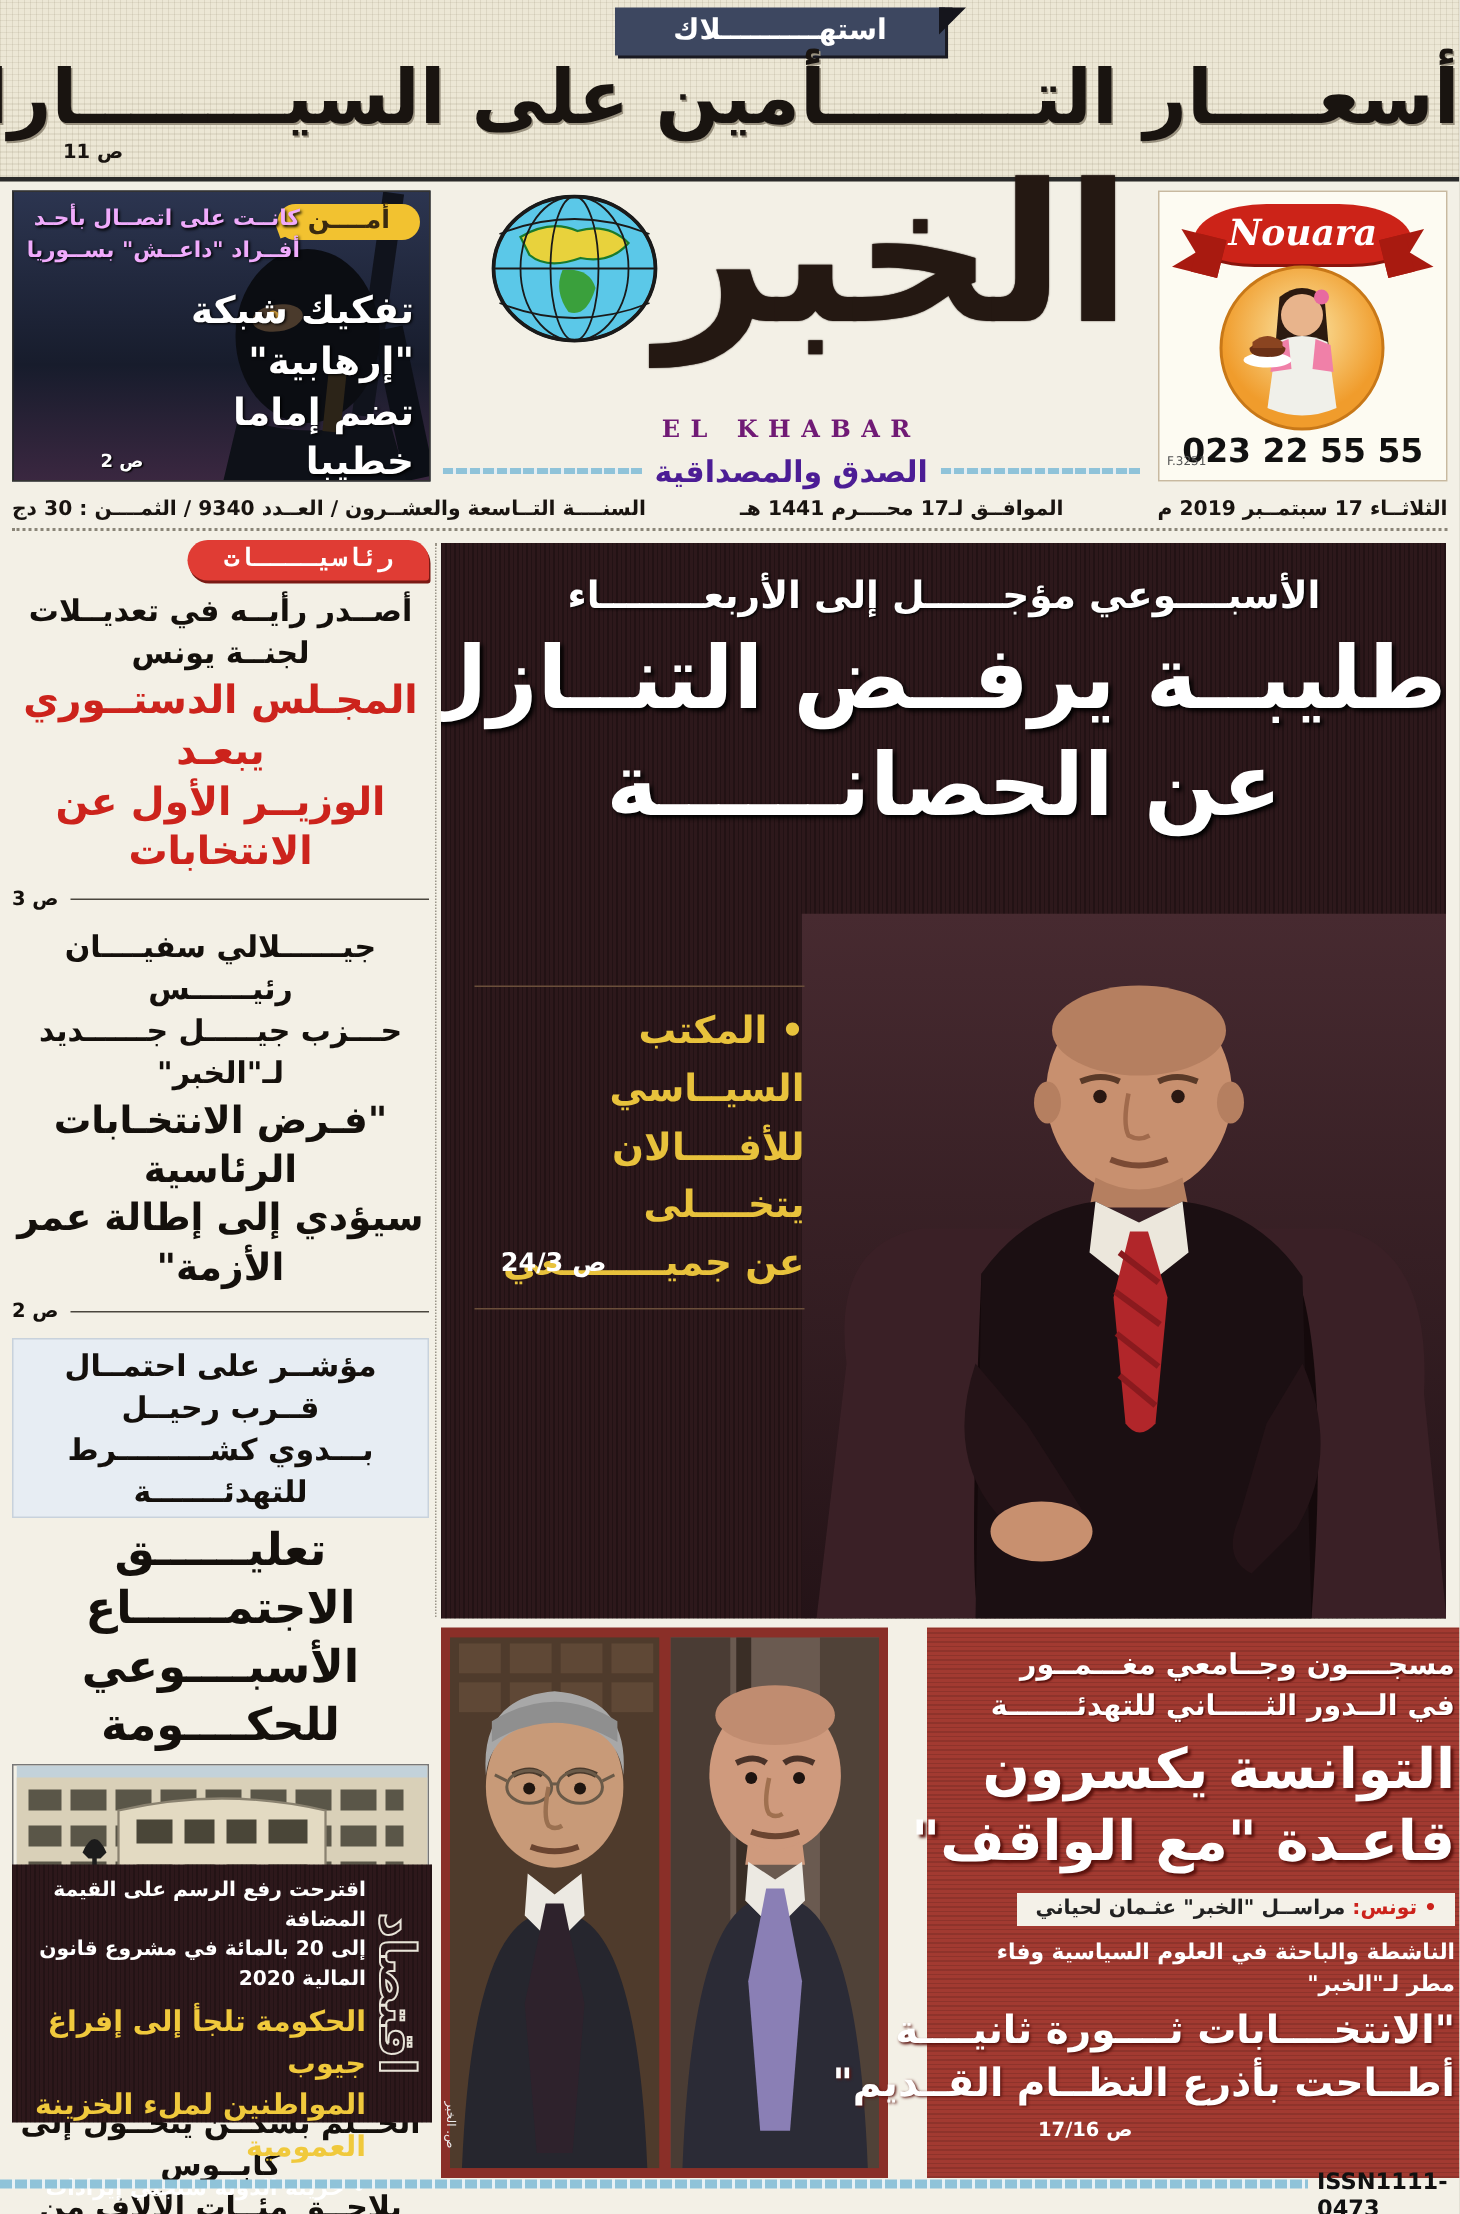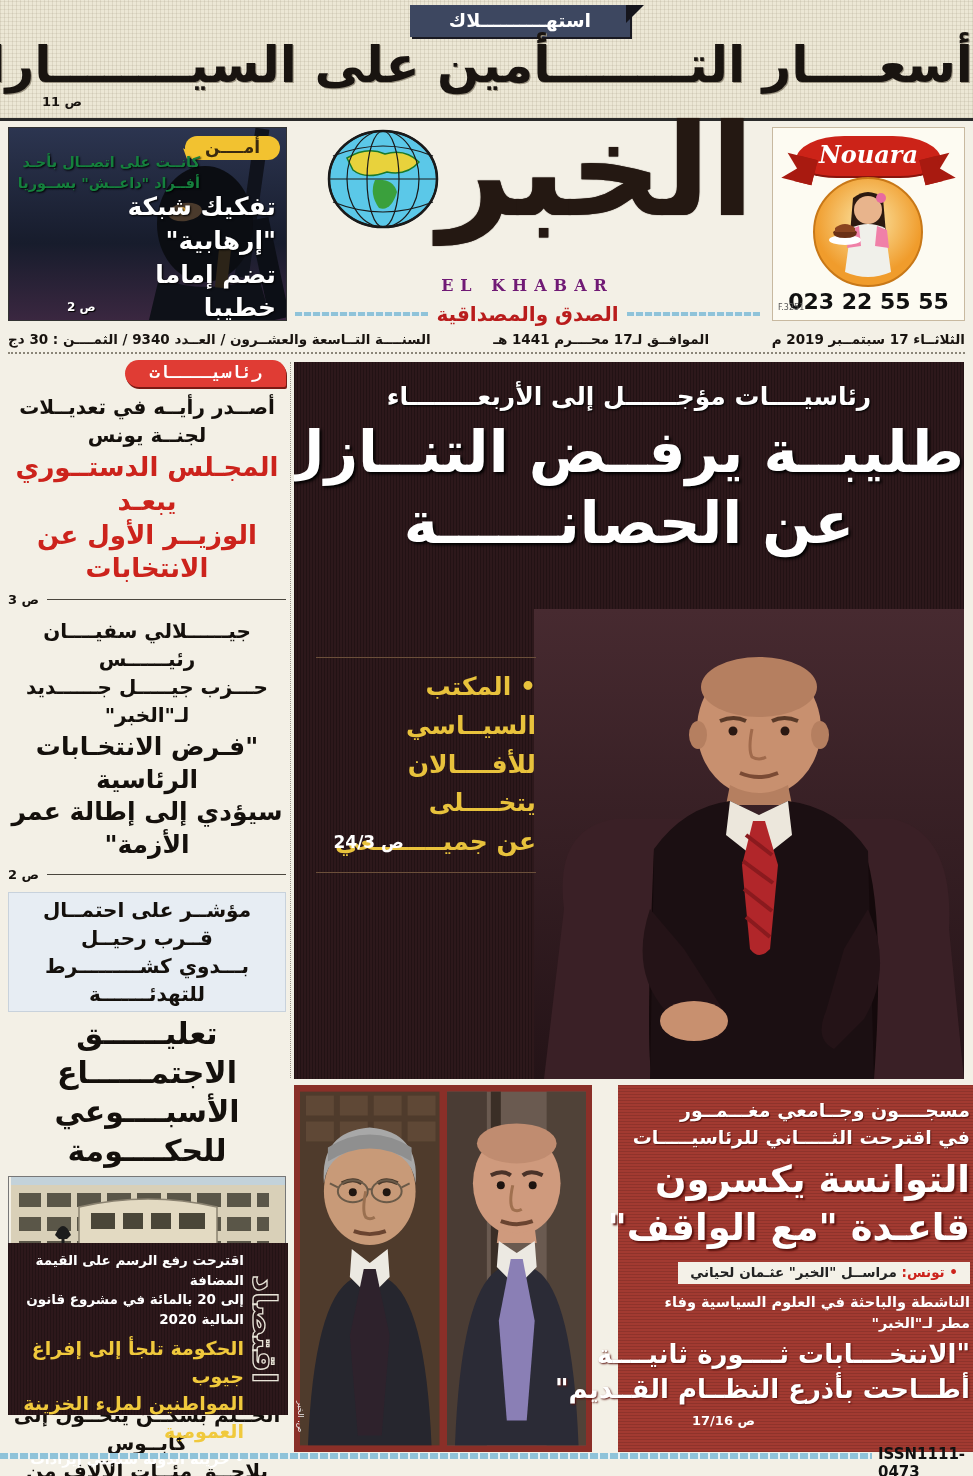--- a/index.html
+++ b/index.html
@@ -22,35 +22,35 @@
     font-size:50px;font-weight:bold;color:#191410;white-space:nowrap;text-shadow:1px 1px 0 #9a9280;}
   .banner-page{position:absolute;left:42px;top:94px;font-size:13px;font-weight:bold;color:#191410;}
   
   .sec-box{position:absolute;left:8px;top:127px;width:277px;height:192px;overflow:hidden;
     border:1px solid #333;background:#10141f;}
   .sec-box svg{position:absolute;left:0;top:0;}
   .sec-tag{position:absolute;right:6px;top:8px;background:#f2c230;color:#3a2a10;font-weight:bold;
     font-size:17px;padding:1px 20px 3px;border-radius:13px;}
   .sec-tag::after{content:"";position:absolute;left:-6px;bottom:-7px;border:8px solid transparent;
     border-top-color:#f2c230;transform:rotate(25deg);}
-  .sec-intro{position:absolute;right:86px;top:24px;width:185px;text-align:right;color:#15803d;
+  .sec-intro{position:absolute;right:86px;top:8px;width:185px;text-align:right;color:#f0abfc;
     font-size:14.5px;font-weight:bold;line-height:1.45;text-shadow:1px 1px 2px #000;}
   .sec-head{position:absolute;right:10px;top:62px;width:200px;text-align:right;color:#fff;
     font-size:25px;font-weight:bold;line-height:1.35;text-shadow:1px 1px 2px #000;}
   .sec-page{position:absolute;left:58px;bottom:6px;color:#fff;font-size:12px;font-weight:bold;
     text-shadow:1px 1px 1px #000;}
   .masthead{position:absolute;left:295px;top:124px;width:465px;height:198px;}
   .globe{position:absolute;left:32px;top:4px;}
   .logo-ar{position:absolute;right:6px;top:-28px;font-size:128px;font-weight:bold;color:#241812;
     letter-spacing:-2px;text-shadow:0 0 1px #241812;}
   .logo-latin{position:absolute;left:0;width:465px;top:152px;text-align:center;color:#701a75;
     font-family:"DejaVu Serif",serif;font-weight:bold;font-size:16px;letter-spacing:7px;}
   .tagline-row{position:absolute;left:0;top:178px;width:465px;display:flex;align-items:center;gap:8px;}
   .tagline-row .rule{flex:1;height:4px;background:repeating-linear-gradient(90deg,#8fc3d9 0 7px,#e5eef2 7px 9px);}
-  .tagline{font-size:20px;font-weight:bold;color:#b91c1c;white-space:nowrap;}
+  .tagline{font-size:20px;font-weight:bold;color:#4c1d95;white-space:nowrap;}
   .ad{position:absolute;left:772px;top:127px;width:191px;height:192px;background:#fdfbf2;
     border:1px solid #c8b9a0;overflow:hidden;}
   .ribbon{position:absolute;left:23px;top:8px;width:145px;height:40px;background:#cc2318;
     border-radius:50% 50% 42% 42%/90% 90% 60% 60%;box-shadow:0 2px 0 #8a140c;}
   .ribbon::before,.ribbon::after{content:"";position:absolute;top:20px;border:13px solid #a81a10;width:0;}
   .ribbon::before{left:-12px;border-right-width:18px;border-left-color:transparent;transform:rotate(14deg);}
   .ribbon::after{right:-12px;border-left-width:18px;border-right-color:transparent;transform:rotate(-14deg);}
   .ribbon span{position:relative;z-index:2;display:block;text-align:center;color:#fff;
     font-family:"DejaVu Serif",serif;font-style:italic;font-weight:bold;font-size:24px;line-height:38px;}
   .ad svg{position:absolute;left:28px;top:48px;}
@@ -375,21 +375,21 @@
       <g stroke="#8a1a1e" stroke-width="4">
           <line x1="212" y1="226" x2="238" y2="246"></line>
           <line x1="209" y1="252" x2="239" y2="274"></line>
           <line x1="210" y1="280" x2="238" y2="302"></line>
           <line x1="212" y1="308" x2="236" y2="328"></line>
         </g>
       <path d="M116 300 Q96 360 130 400 L180 430 Q200 420 186 396 L150 340 Z" fill="#241317"></path>
       <ellipse cx="160" cy="412" rx="34" ry="20" fill="#c8906f"></ellipse>
       <path d="M334 300 Q360 360 330 410 L300 440 Q280 430 292 402 L310 340 Z" fill="#241317"></path>
     </svg>
-    <div class="kicker">رئاسيــــات مؤجــــــل إلى الأربعــــــــاء</div>
+    <div class="kicker">الأسبــــوعي مؤجــــــل إلى الأربعــــــــاء</div>
     <div class="main-h">طليبــة يرفــض التنــازل</div>
     <div class="main-h">عن الحصانــــــة</div>
     <div class="bullet-blk">
       <div>• المكتب السيــاسي</div>
       <div>للأفــــالان يتخــــلى</div>
       <div>عن جميــــــــعي</div>
     </div>
     <div class="main-page">ص 24/3</div>
   </div>
 
@@ -445,21 +445,21 @@
         <path d="M52 158 L70 172 L88 158 L90 186 L70 206 L50 186 Z" fill="#ece9e2"></path>
         <path d="M64 178 L76 178 L90 245 L82 345 L58 345 L50 245 Z" fill="#2e222c"></path>
       </svg>
       <span class="v-credit">ص. الخبر</span>
     </div>
   </div>
 
   <div class="redbox">
     <div class="rb-intro">
       <div>مسجــــون وجــامعي مغـــمــور</div>
-      <div>في اقترحت الثـــــاني للرئاسيـــــات</div>
+      <div>في الــدور الثـــــاني للتهدئـــــــة</div>
     </div>
     <div class="rb-h">
       <div>التوانسة يكسرون</div>
       <div>قاعـدة "مع الواقف"</div>
     </div>
     <div class="rb-byline">
       <span class="loc">• تونس:</span>
       <span>مراســل "الخبر" عثـمان لحياني</span>
     </div>
     <div class="rb-sub">الناشطة والباحثة في العلوم السياسية وفاء مطر لـ"الخبر"</div>

